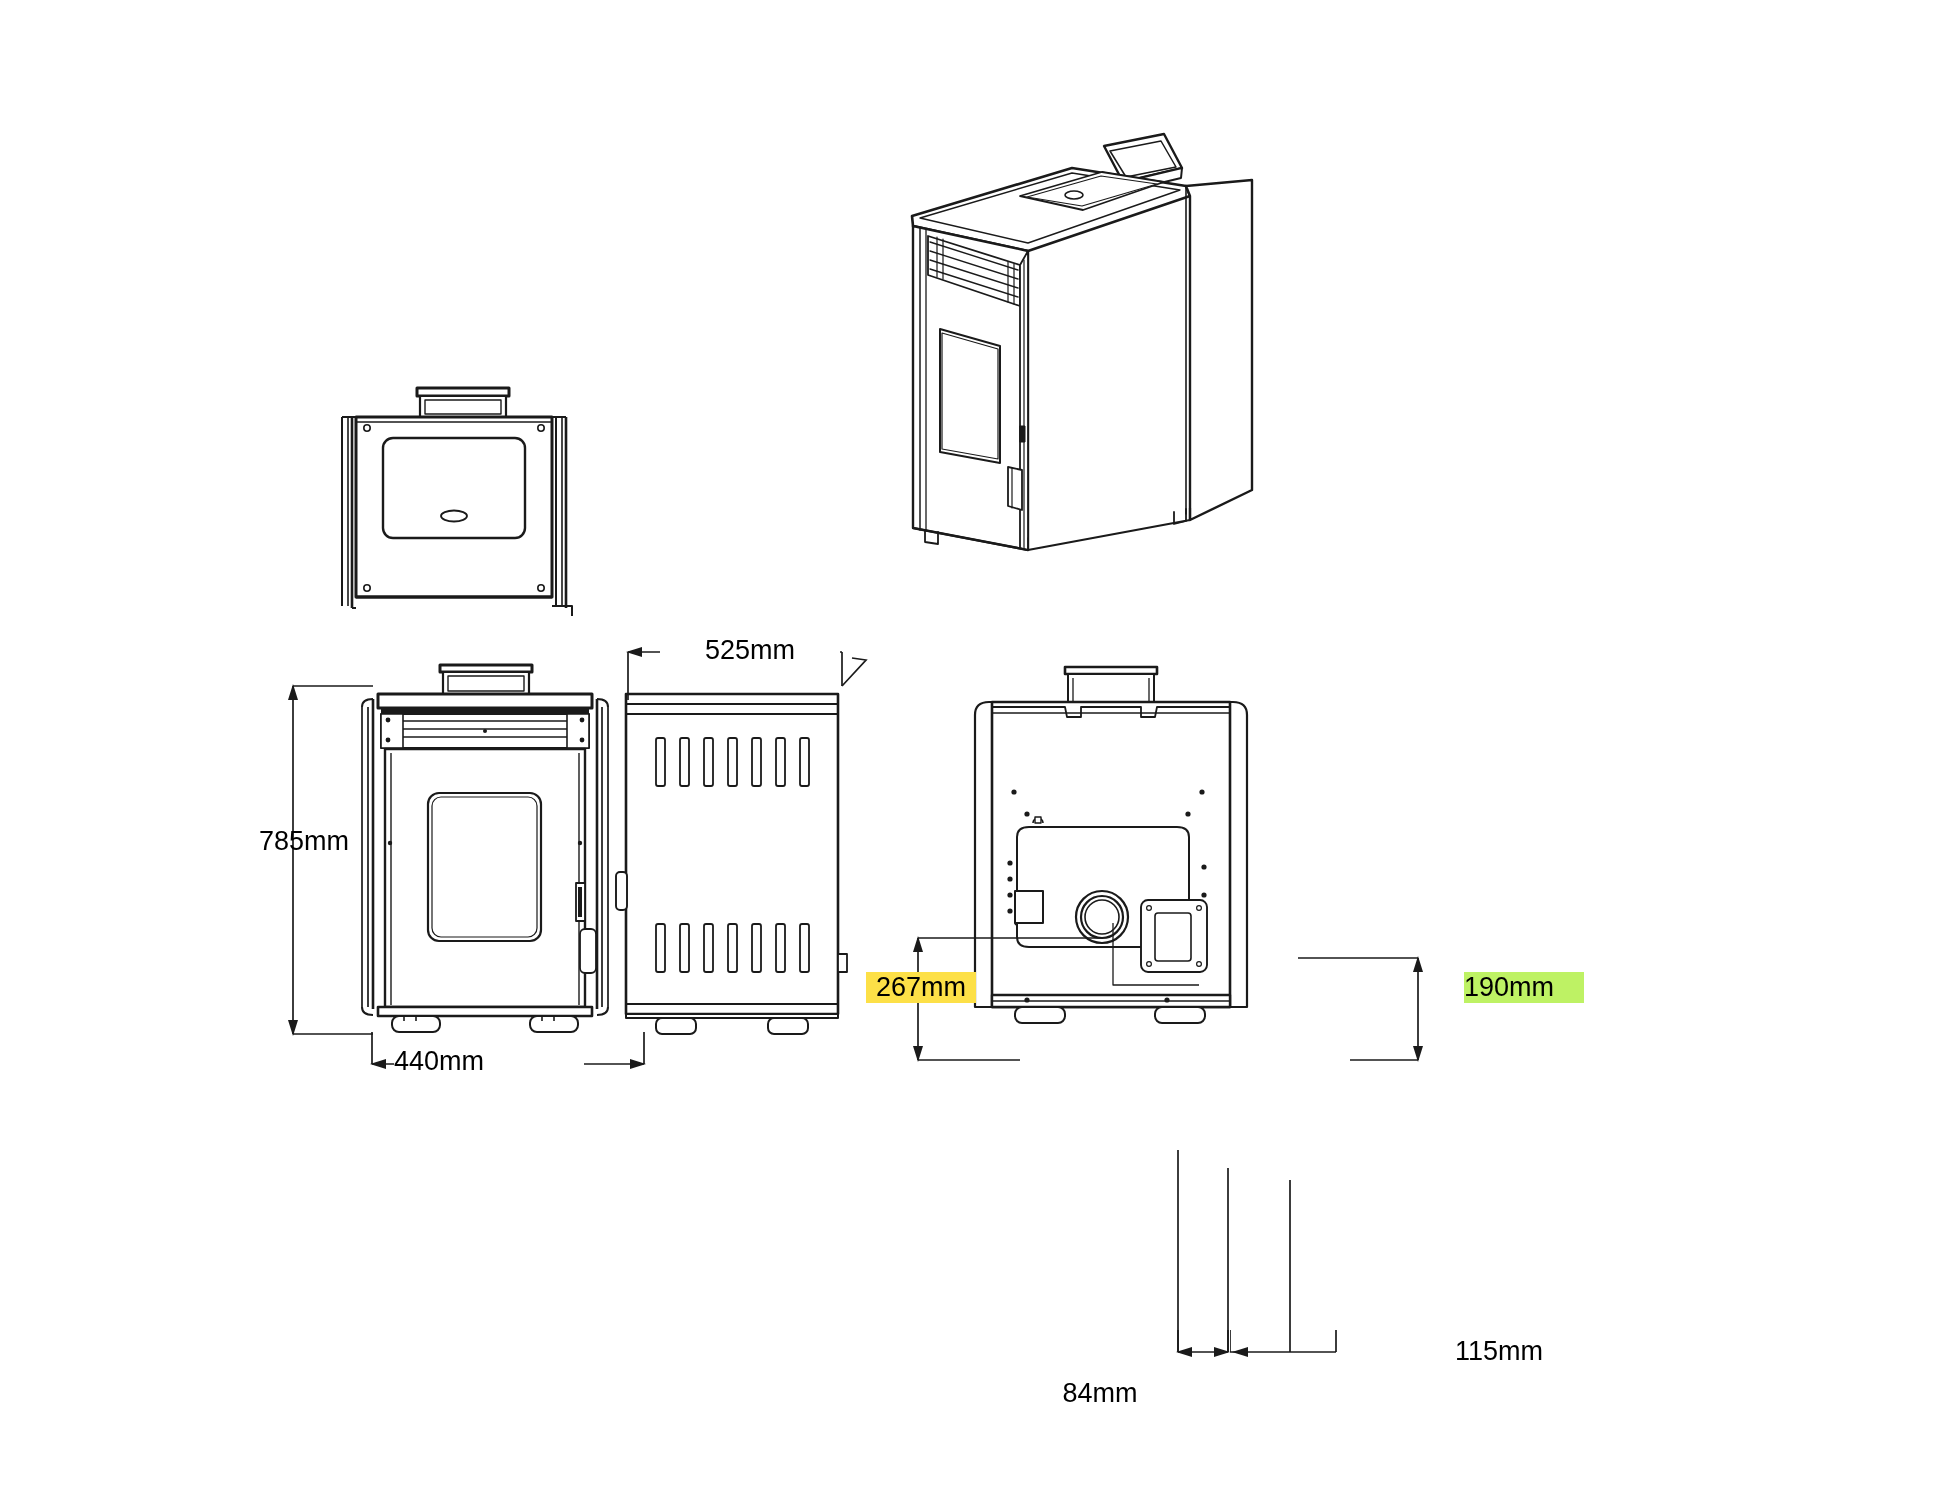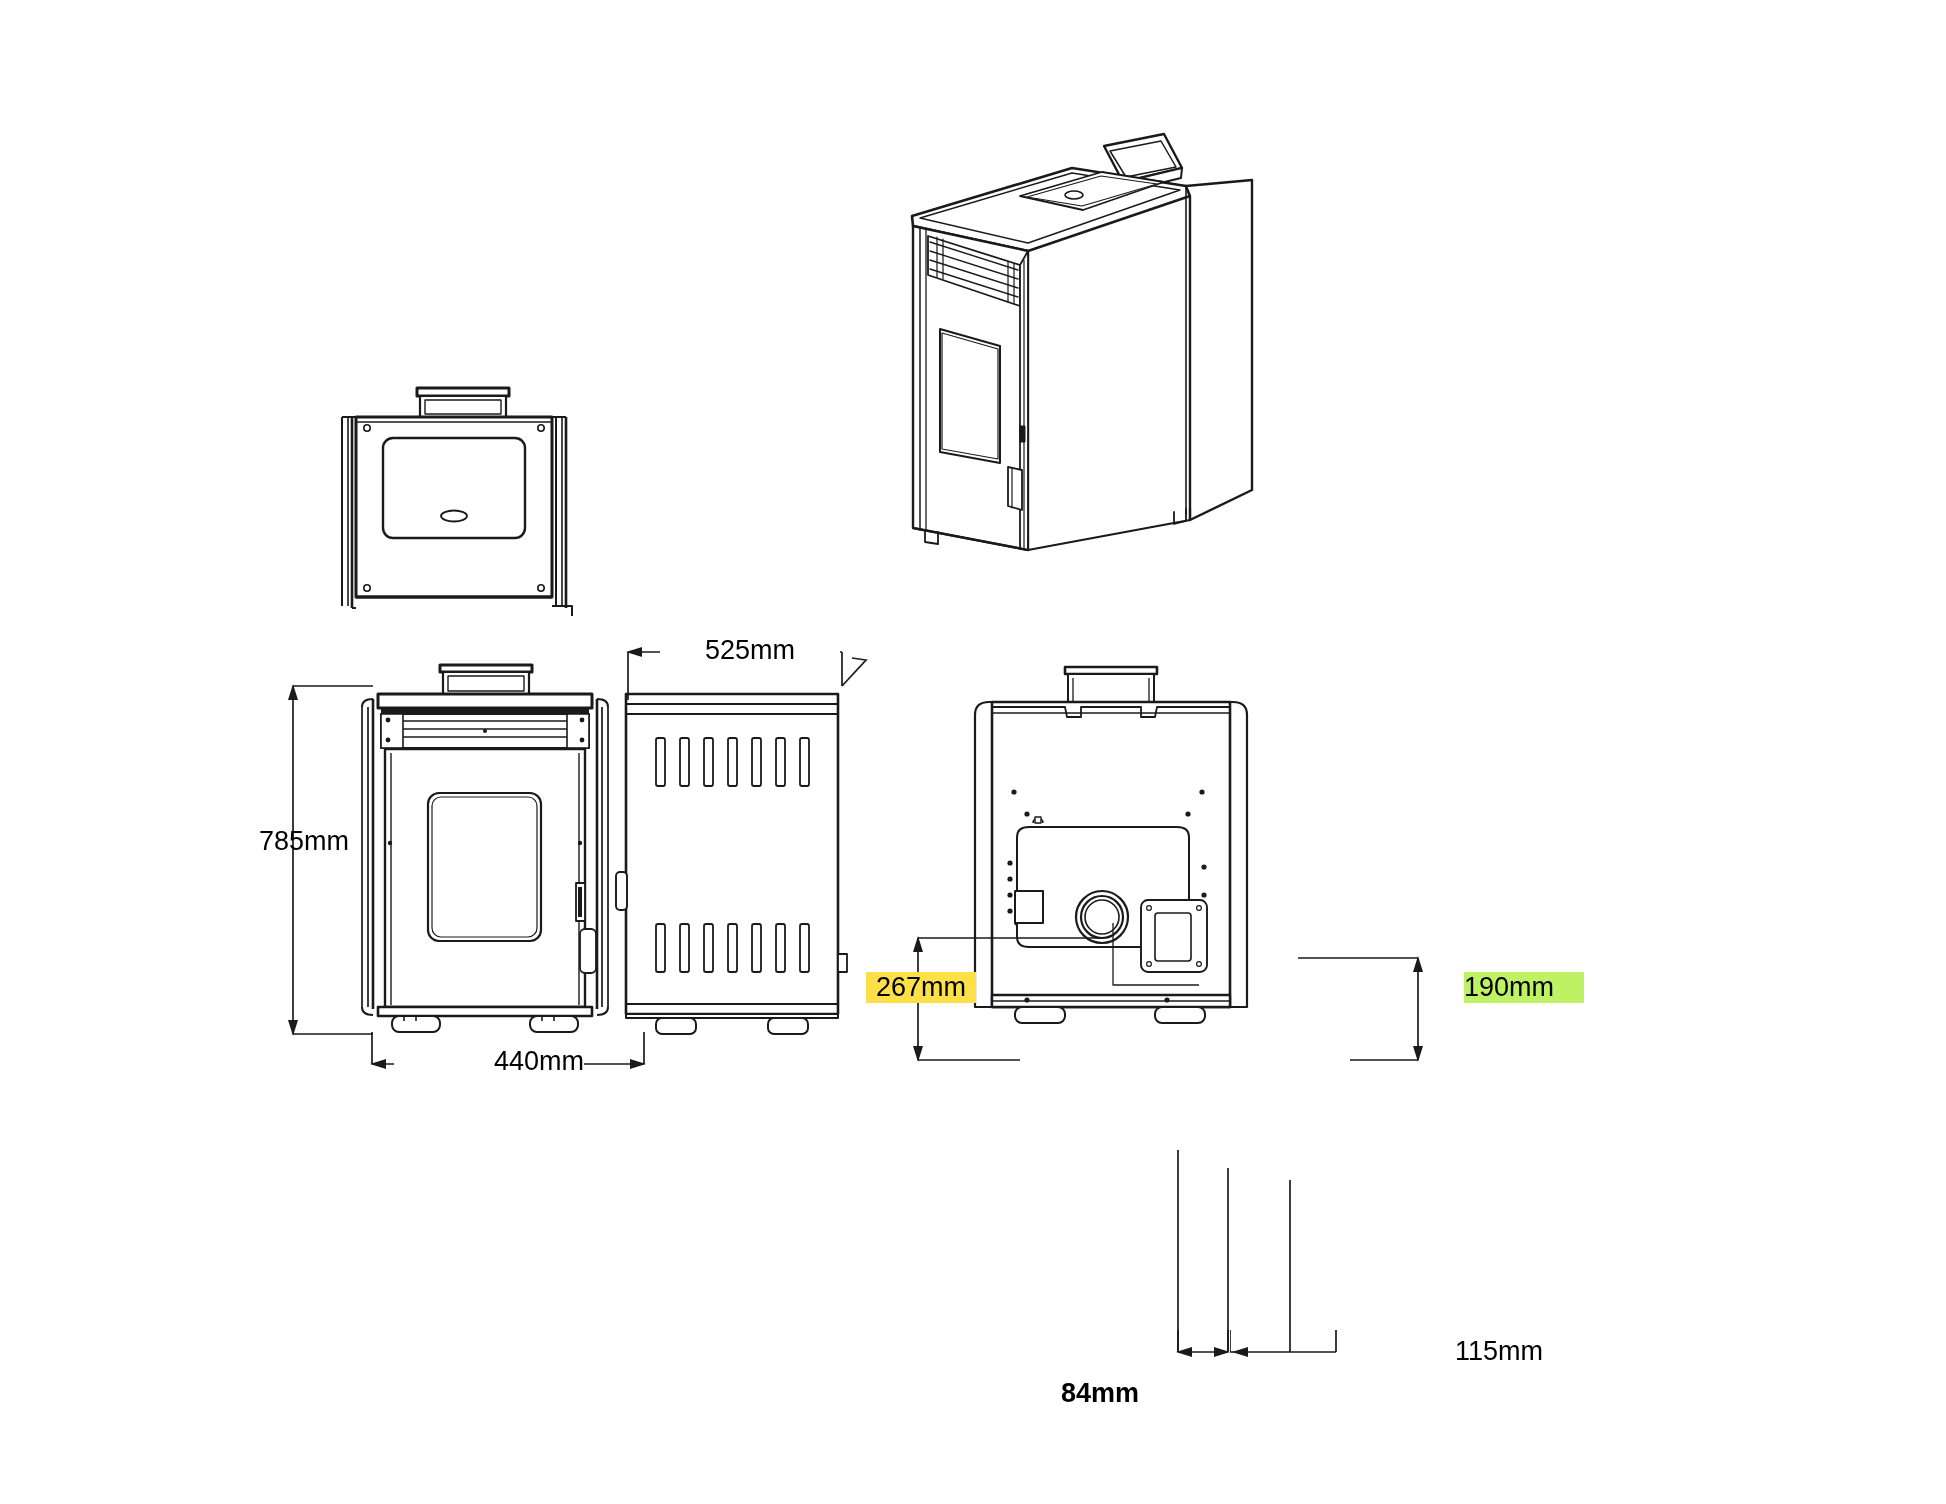--- a/index.html
+++ b/index.html
@@ -211,21 +211,21 @@
     <svg width="330" height="50" viewBox="0 0 330 50">
       <g stroke="#1a1a1a" stroke-width="1.7" fill="none">
         <line x1="26" y1="32" x2="298" y2="32"></line>
         <path d="M24 32 L40 27 L40 37 Z" fill="#1a1a1a" stroke="none"></path>
         <path d="M300 32 L284 27 L284 37 Z" fill="#1a1a1a" stroke="none"></path>
         <line x1="26" y1="0" x2="26" y2="32"></line>
         <line x1="298" y1="0" x2="298" y2="32"></line>
       </g>
     </svg>
   </div>
-  <div class="vw" style="left:394px;top:1046px;width:190px;text-align:right;background:#fff;">
+  <div class="vw" style="left:394px;top:1046px;width:190px;text-align:left;background:#fff;">
     <span class="dimtext">440mm</span>
   </div>
 
   <div class="vw" style="left:610px;top:662px;">
     <svg width="260" height="400" viewBox="0 0 260 400">
       <g fill="none" stroke="#1a1a1a" stroke-width="2.2" stroke-linejoin="round">
 
         <path d="M16 32 L16 352 L228 352 L228 32 Z" fill="#fff" stroke-width="2.6"></path>
 
         <line x1="16" y1="42" x2="228" y2="42" stroke-width="1.8"></line>
@@ -405,21 +405,21 @@
         <path d="M2 22 L18 17 L18 27 Z" fill="#1a1a1a" stroke="none"></path>
         <line x1="0" y1="0" x2="0" y2="22"></line>
         <line x1="106" y1="0" x2="106" y2="22"></line>
       </g>
     </svg>
   </div>
   <div class="vw" style="left:1455px;top:1336px;width:150px;text-align:left;background:#fff;">
     <span class="dimtext">115mm</span>
   </div>
 
-  <div class="vw" style="left:1010px;top:1378px;width:180px;text-align:center;background:#fff;font-weight:bold;">
+  <div class="vw" style="left:1010px;top:1378px;width:180px;text-align:center;background:#fff;">
     <span class="dimtext">84mm</span>
   </div>
 
   <div class="vw" style="left:1060px;top:1150px;">
     <svg width="400" height="220" viewBox="0 0 400 220">
       <g stroke="#1a1a1a" stroke-width="1.7" fill="none">
         <line x1="118" y1="0" x2="118" y2="202"></line>
         <line x1="168" y1="18" x2="168" y2="202"></line>
         <line x1="230" y1="30" x2="230" y2="202"></line>
       </g>

